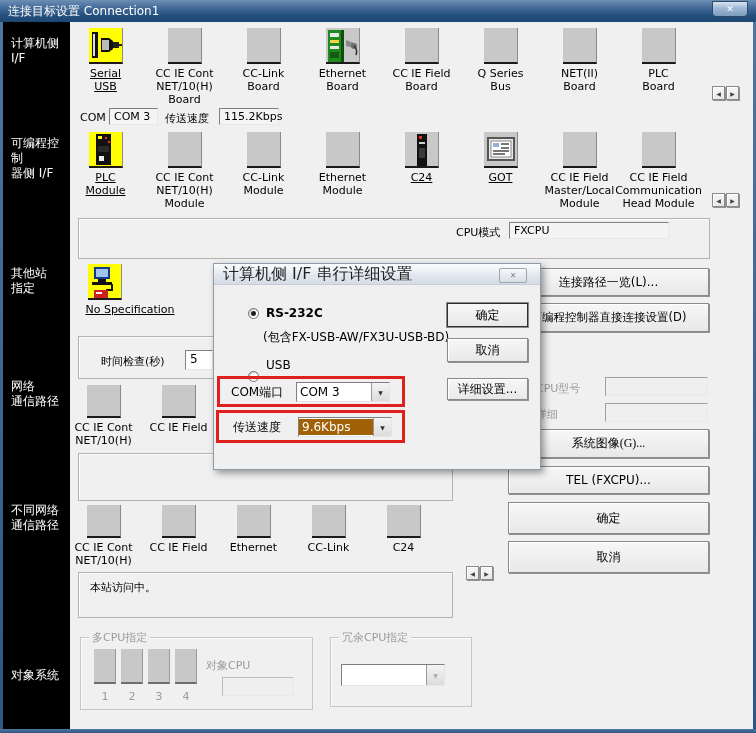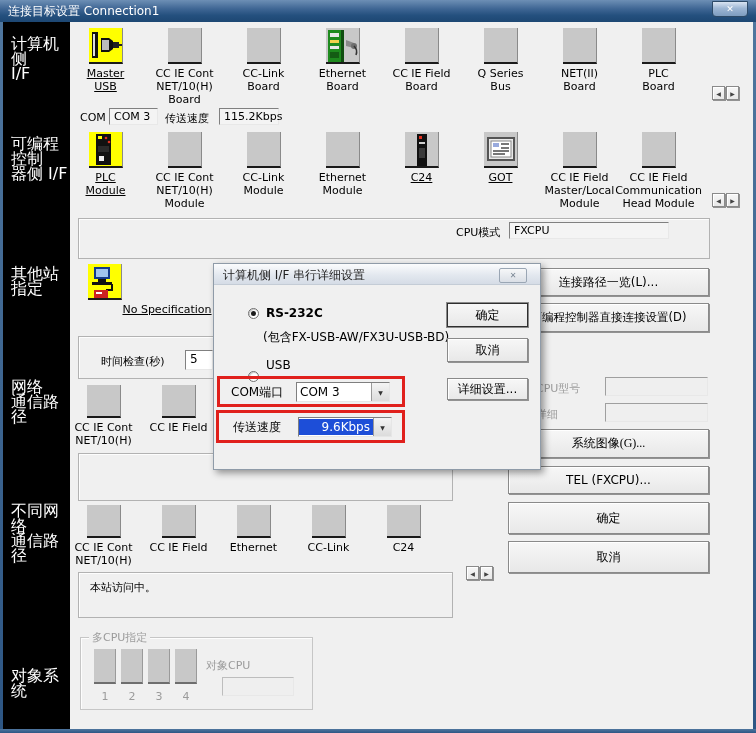--- a/index.html
+++ b/index.html
@@ -8,21 +8,21 @@
   
   .titlebar{left:0;top:0;width:756px;height:22px;
     background:linear-gradient(180deg,#6d8fb5 0%,#3f6694 40%,#24507e 70%,#1d4773 100%);
     color:#fff;font-size:12px;display:flex;align-items:center;padding-left:8px;box-sizing:border-box;}
   .frame{background:linear-gradient(180deg,#4f769e,#2d5684);}
   .close-btn{left:712px;top:1px;width:36px;height:16px;border-radius:0 0 4px 4px;
     background:linear-gradient(180deg,#d9e4f2,#9db6d4 45%,#7d9cc0);border:1px solid #2d4a68;
     color:#fff;font-size:9px;line-height:14px;text-align:center;font-weight:bold;box-sizing:border-box;}
   
   .sidebar{left:3px;top:22px;width:67px;height:707px;background:#000;}
-  .side-lbl{position:absolute;left:8px;color:#fff;font-size:16px;line-height:15px;white-space:pre-line;}
+  .side-lbl{position:absolute;left:8px;color:#fff;font-size:12px;line-height:15px;white-space:pre-line;}
   
   .prow{display:flex;}
   .pitem{width:79px;display:flex;flex-direction:column;align-items:center;}
   .prow5 .pitem{width:75px;}
   .picon{width:34px;height:36px;background:#c8c8c8;border-right:1px solid #8a8a8a;border-bottom:2px solid #1a1a1a;box-sizing:border-box;position:relative;}
   .picon.yellow{background:#ffff00;}
   .plabel{font-size:11px;line-height:13px;text-align:center;white-space:pre-line;margin-top:3px;color:#000;}
   .plabel.u{text-decoration:underline;}
   .picon svg{position:absolute;left:0;top:0;}
   
@@ -35,29 +35,29 @@
     display:flex;align-items:center;justify-content:center;font-size:12px;color:#000;box-sizing:border-box;cursor:default;}
   .arrowbtn{width:13px;height:14px;font-size:6px;color:#444;padding:0;}
   .lbl{font-size:12px;color:#000;}
   .lbl11{font-size:11px;color:#000;}
   .dis{color:#9b9b9b;}
   .gb.disgb{border-color:#c6c6c6;}
   
   .dialog{left:213px;top:263px;width:328px;height:207px;background:#f0f0f0;border:1px solid #8f9ba8;
     box-shadow:3px 3px 7px rgba(0,0,0,.4);z-index:50;box-sizing:border-box;}
   .dlg-title{left:0;top:0;width:326px;height:21px;background:linear-gradient(180deg,#fbfcfd,#e3e8ef 55%,#d5dce6);
-    border-bottom:1px solid #c4ccd6;display:flex;align-items:flex-end;padding-left:9px;font-size:12px;color:#222;box-sizing:border-box;}
+    border-bottom:1px solid #c4ccd6;display:flex;align-items:center;padding-left:9px;font-size:16px;color:#222;box-sizing:border-box;}
   .dlg-close{left:285px;top:4px;width:28px;height:15px;border-radius:2px;background:linear-gradient(180deg,#f6f7f8,#dadfe6);
     border:1px solid #9aa6b4;color:#7a8694;font-size:8px;line-height:13px;text-align:center;box-sizing:border-box;}
   .radio{width:11px;height:11px;border-radius:50%;background:#fff;border:1px solid #6f6f6f;box-shadow:inset 1px 1px 1px #c9c9c9;box-sizing:border-box;position:relative;}
   .radio.sel::after{content:"";position:absolute;left:2px;top:2px;width:5px;height:5px;border-radius:50%;background:#1c1c1c;}
   .redbox{border:3px solid #e0201c;box-sizing:border-box;z-index:5;}
   .dd{background:#fff;border:1px solid;border-color:#7f7f7f #e6e6e6 #e6e6e6 #7f7f7f;box-sizing:border-box;display:flex;align-items:center;font-size:12px;}
   .dd .txt{flex:1;padding:1px 3px;white-space:nowrap;overflow:hidden;}
-  .dd .txt.selblue{background:#1d4ed8;color:#fff;text-align:right;}
+  .dd .txt.selblue{background:#a16207;color:#fff;}
   .dd .arr{width:17px;align-self:stretch;background:linear-gradient(180deg,#f4f4f4,#dcdcdc);border-left:1px solid #9a9a9a;
     display:flex;align-items:center;justify-content:center;font-size:6px;color:#333;}
   .dd.dis .arr{color:#aaa;}
   .sq{width:22px;height:35px;background:#c8c8c8;border-right:1px solid #9a9a9a;border-bottom:2px solid #6e6e6e;box-sizing:border-box;}
   .num{font-size:11px;color:#9b9b9b;width:22px;text-align:center;}
 </style>
 </head>
 <body>
 
 <div class="window">
@@ -92,21 +92,21 @@
       <div class="picon yellow">
         <svg width="34" height="36" viewBox="0 0 34 36">
           <rect x="3" y="4" width="6" height="26" fill="#111"></rect>
           <rect x="4" y="6" width="2" height="22" fill="#ddd"></rect>
           <path d="M12 10 h8 l4 3 v8 l-4 3 h-8 z" fill="#111"></path>
           <rect x="13" y="12" width="7" height="10" fill="#bbb"></rect>
           <rect x="24" y="14" width="6" height="6" fill="#222"></rect>
           <rect x="29" y="16" width="4" height="2" fill="#222"></rect>
         </svg>
       </div>
-      <div class="plabel u">Master
+      <div class="plabel u">Serial
 USB</div>
     </div>
     <div class="pitem">
       <div class="picon"></div>
       <div class="plabel">CC IE Cont
 NET/10(H)
 Board</div>
     </div>
     <div class="pitem">
       <div class="picon"></div>
@@ -250,21 +250,21 @@
       <svg width="34" height="36" viewBox="0 0 34 36">
         <rect x="6" y="3" width="16" height="12" fill="#123a8a"></rect>
         <rect x="8" y="5" width="12" height="8" fill="#9fc4ef"></rect>
         <rect x="10" y="15" width="8" height="3" fill="#111"></rect>
         <rect x="4" y="18" width="20" height="3" fill="#111"></rect>
         <path d="M24 20 v6 h-6" stroke="#111" stroke-width="2" fill="none"></path>
         <rect x="6" y="26" width="14" height="8" fill="#c22"></rect>
         <rect x="8" y="28" width="6" height="2" fill="#fff"></rect>
       </svg>
     </div>
-    <div class="plabel u" style="width:100px;margin-left:37px;">No Specification</div>
+    <div class="plabel u" style="width:100px;">No Specification</div>
   </div>
 
   <div class="abs gb" style="left:78px;top:336px;width:375px;height:43px;">
     <span class="abs lbl11" style="left:22px;top:17px;">时间检查(秒)</span>
     <div class="abs sunken white" style="left:106px;top:13px;width:28px;height:20px;">5</div>
   </div>
 
   <div class="abs prow prow5" style="left:66px;top:385px;">
     <div class="pitem">
       <div class="picon" style="height:33px;"></div>
@@ -320,20 +320,27 @@
     <div class="abs sq" style="left:67px;top:11px;"></div>
     <div class="abs sq" style="left:94px;top:11px;"></div>
     <div class="abs num" style="left:13px;top:52px;">1</div>
     <div class="abs num" style="left:40px;top:52px;">2</div>
     <div class="abs num" style="left:67px;top:52px;">3</div>
     <div class="abs num" style="left:94px;top:52px;">4</div>
     <span class="abs lbl11 dis" style="left:125px;top:20px;">对象CPU</span>
     <div class="abs sunken" style="left:141px;top:39px;width:72px;height:19px;background:#efefef;border-color:#bdbdbd #e8e8e8 #e8e8e8 #bdbdbd;"></div>
   </div>
 
+  <div class="abs gb disgb" style="left:330px;top:637px;width:142px;height:70px;">
+    <span class="gt dis">冗余CPU指定</span>
+    <div class="abs dd dis" style="left:10px;top:26px;width:104px;height:22px;">
+      <span class="txt"></span>
+      <span class="arr">▼</span>
+    </div>
+  </div>
 
   <div class="abs btn" style="left:508px;top:268px;width:201px;height:28px;">
       <span>连接路径一览(L)...</span>
     </div>
   <div class="abs btn" style="left:508px;top:303px;width:201px;height:29px;font-size:11.5px;">
       <span>可编程控制器直接连接设置(D)</span>
     </div>
 
   <span class="abs lbl11 dis" style="left:536px;top:381px;">CPU型号</span>
   <div class="abs sunken" style="left:605px;top:377px;width:103px;height:19px;background:#efefef;border-color:#9f9f9f #e8e8e8 #e8e8e8 #9f9f9f;"></div>

